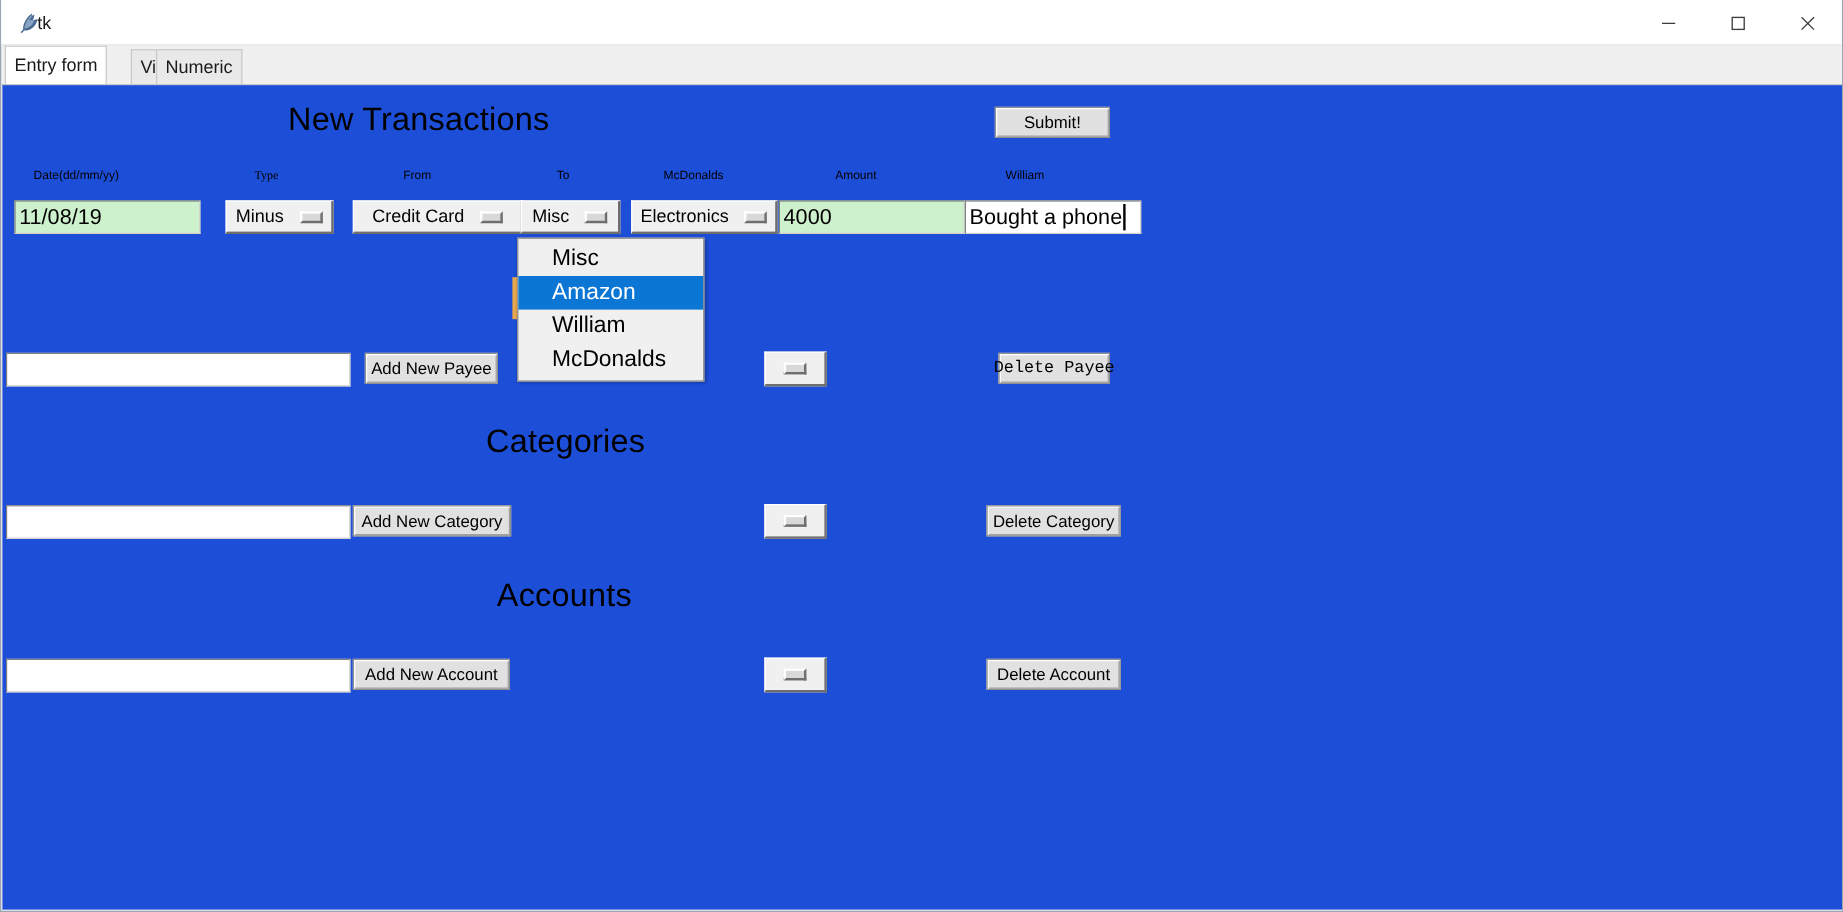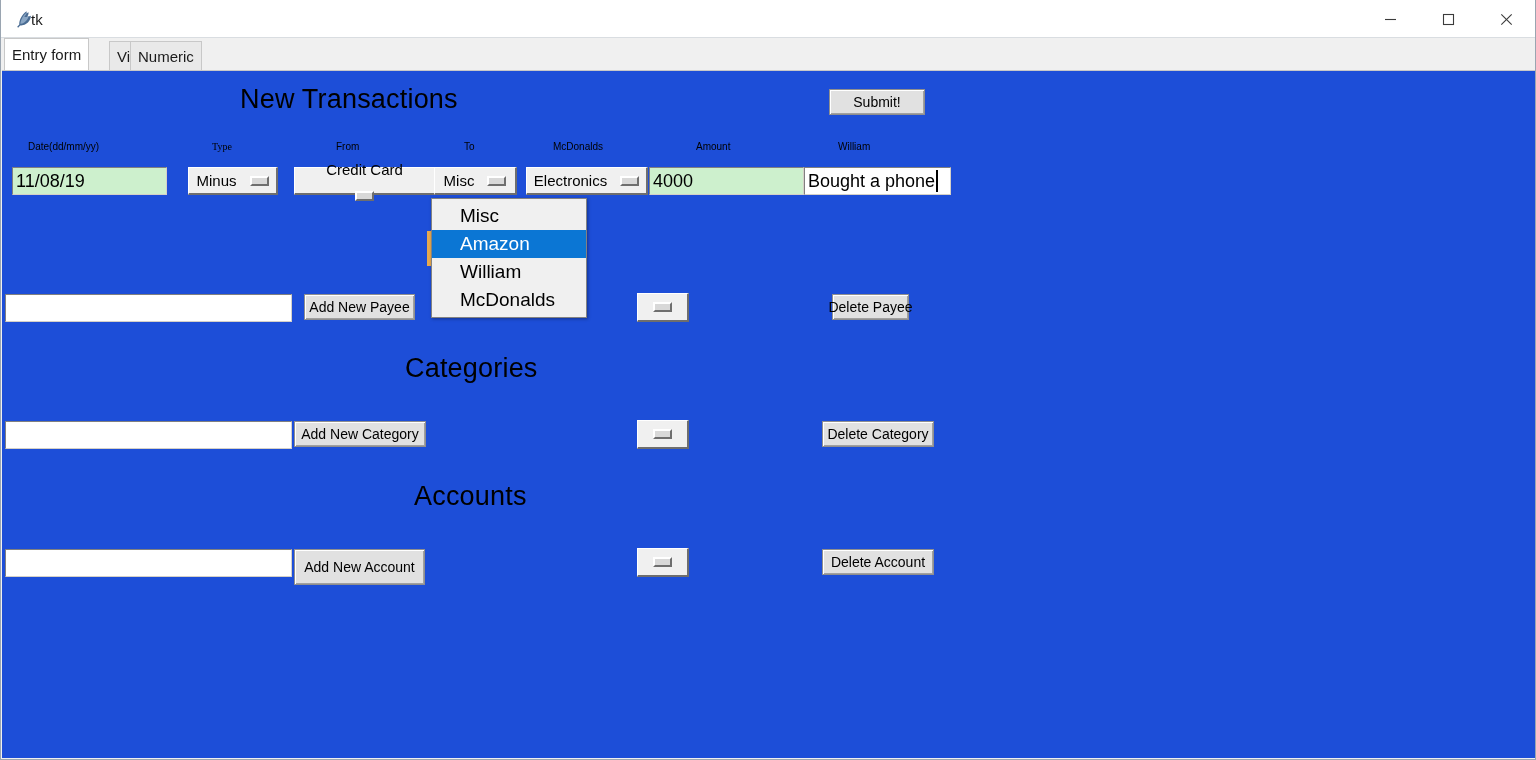--- a/index.html
+++ b/index.html
@@ -259,21 +259,21 @@
 
     <div class="tk-entry green" style="left:10px; top:96px; width:155px; height:26px;">
       <span>11/08/19</span>
     </div>
 
     <div class="tk-optionmenu" style="left:186px; top:96px; width:90px; height:28px;">
       <span>Minus</span>
       <span class="om-indicator"></span>
     </div>
 
-    <div class="tk-optionmenu" style="left:292px; top:96px; width:142px; height:28px;flex-direction:column;">
+    <div class="tk-optionmenu" style="left:292px; top:96px; width:142px; height:28px;">
       <span>Credit Card</span>
       <span class="om-indicator"></span>
     </div>
 
     <div class="tk-optionmenu" style="left:432px; top:96px; width:83px; height:28px;">
       <span>Misc</span>
       <span class="om-indicator"></span>
     </div>
 
     <div class="popup-sliver" style="left:425px; top:160px; width:5px; height:35px;"></div>
@@ -294,21 +294,21 @@
 
     <div class="tk-entry" style="left:3px; top:223px; width:287px; height:27px;">
       <span></span>
     </div>
     <div class="tk-button" style="left:302px; top:223px; width:111px; height:26px;">
       <span>Add New Payee</span>
     </div>
     <div class="tk-optionmenu" style="left:635px; top:222px; width:52px; height:29px;">
       <span class="om-indicator"></span>
     </div>
-    <div class="tk-button" style="left:830px; top:223px; width:77px; height:26px;">
+    <div class="tk-button" style="left:830px; top:223px; width:93px; height:26px;font-family:Liberation Mono, monospace;">
       <span>Delete Payee</span>
     </div>
 
     <div class="heading" style="left:403px; top:282px;">Categories</div>
     <div class="tk-entry" style="left:3px; top:350px; width:287px; height:27px;">
       <span></span>
     </div>
     <div class="tk-button" style="left:292px; top:350px; width:132px; height:26px;">
       <span>Add New Category</span>
     </div>
@@ -316,21 +316,21 @@
       <span class="om-indicator"></span>
     </div>
     <div class="tk-button" style="left:820px; top:350px; width:112px; height:26px;">
       <span>Delete Category</span>
     </div>
 
     <div class="heading" style="left:412px; top:410px;">Accounts</div>
     <div class="tk-entry" style="left:3px; top:478px; width:287px; height:27px;">
       <span></span>
     </div>
-    <div class="tk-button" style="left:292px; top:478px; width:131px; height:36px;">
+    <div class="tk-button" style="left:292px; top:478px; width:131px; height:26px;">
       <span>Add New Account</span>
     </div>
     <div class="tk-optionmenu" style="left:635px; top:477px; width:52px; height:29px;">
       <span class="om-indicator"></span>
     </div>
     <div class="tk-button" style="left:820px; top:478px; width:112px; height:26px;">
       <span>Delete Account</span>
     </div>
 
     <div class="popup" style="left:429px; top:127px; width:156px;">

